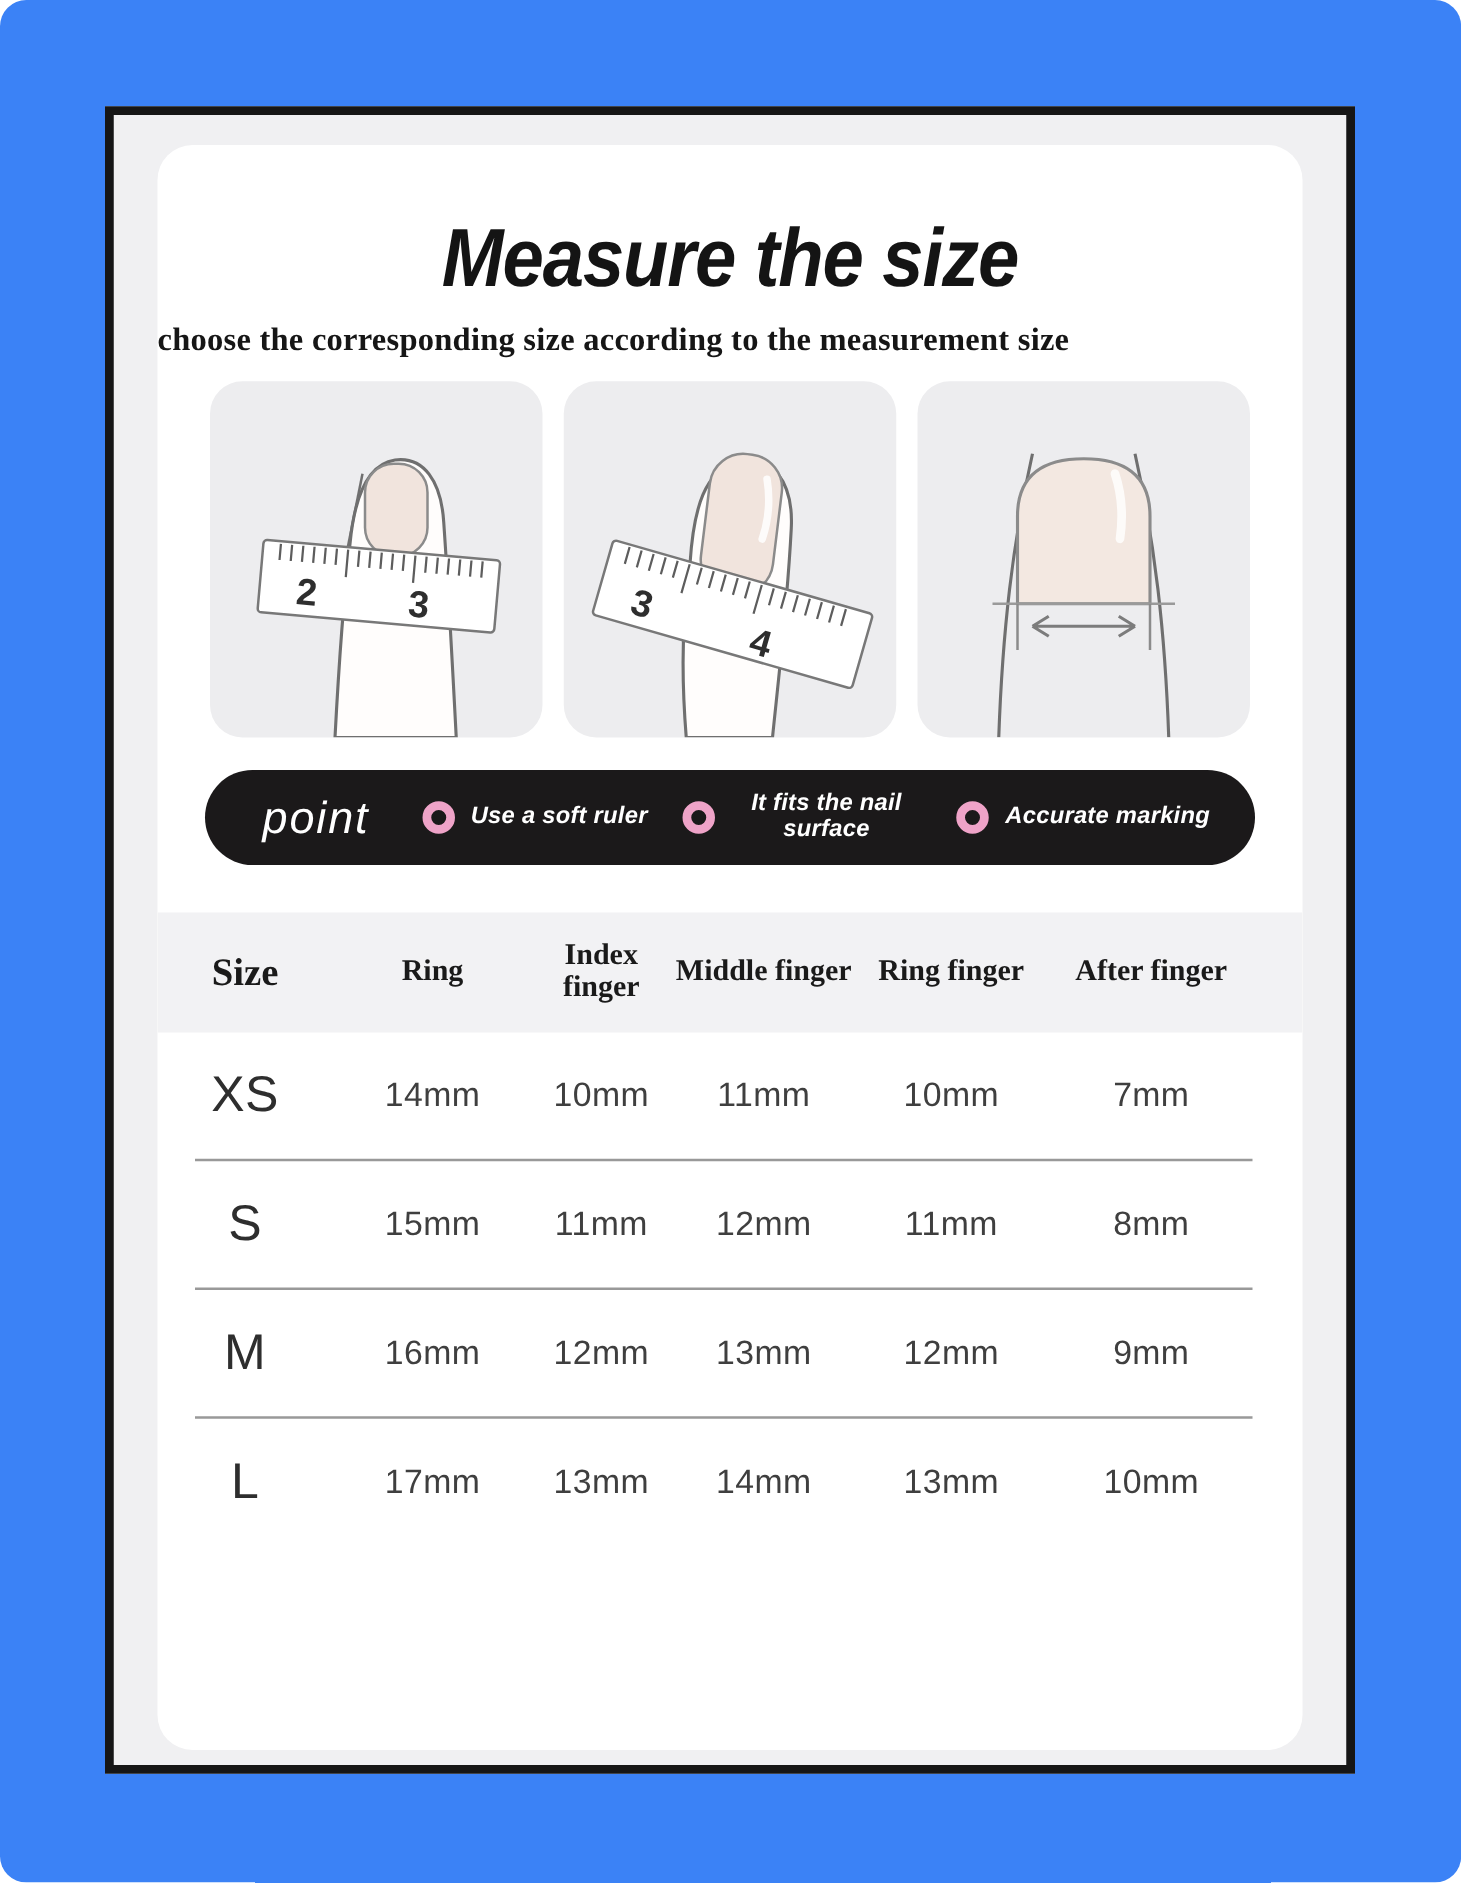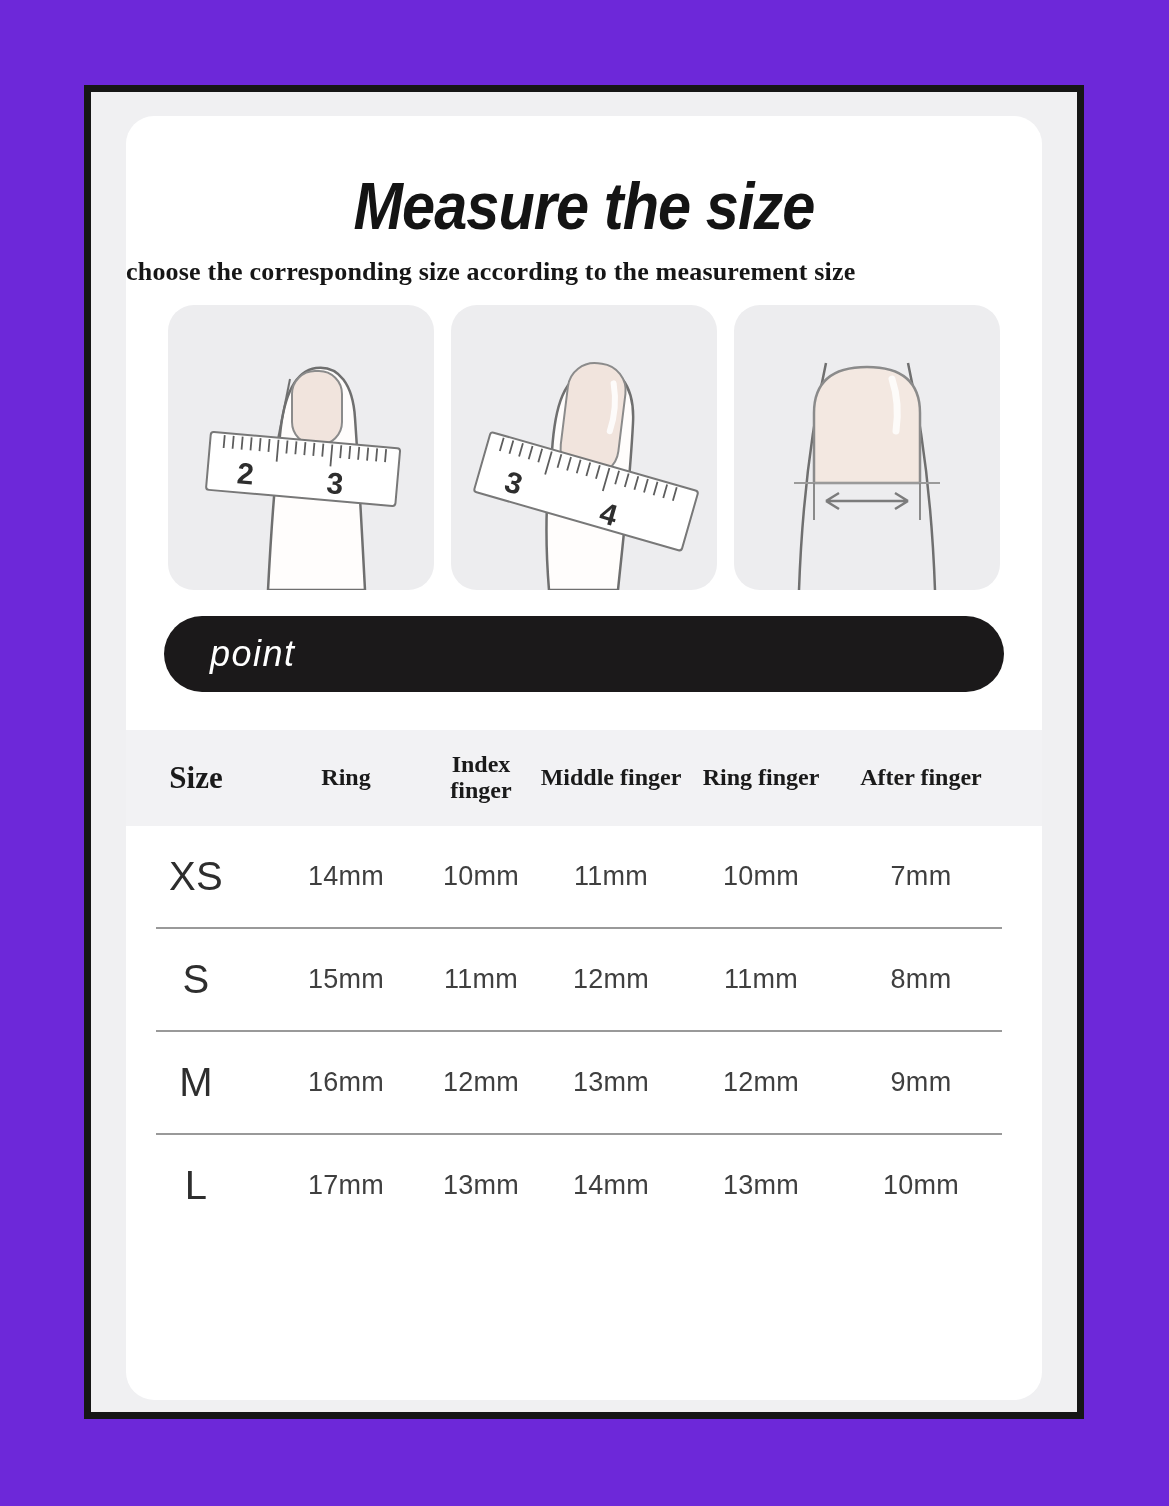--- a/index.html
+++ b/index.html
@@ -1,17 +1,17 @@
 <!DOCTYPE html>
 <html><head>
 <meta charset="utf-8">
 <style>
   html,body{margin:0;padding:0;background:#ffffff;}
-  .page{position:relative;width:1169px;height:1506px;background:#6d28d9;overflow:hidden;
-        font-family:"Liberation Sans", sans-serif;}
+  .page{position:relative;width:1169px;height:1506px;background:#3b82f6;overflow:hidden;
+        font-family:"Liberation Sans", sans-serif;border-radius:21px;}
   .frame{position:absolute;left:84px;top:85px;width:1000px;height:1334px;
          background:#f0f0f2;border:7px solid #161616;box-sizing:border-box;}
   .card{position:absolute;left:35px;top:24px;width:916px;height:1284px;background:#ffffff;
         border-radius:28px;box-sizing:border-box;overflow:hidden;}
 
   .title{margin:54px 0 0 0;text-align:center;font-size:66px;font-weight:800;font-style:italic;
          color:#141414;letter-spacing:-1px;transform:scaleX(.9);line-height:1.1;}
   .subtitle{margin-top:14px;font-family:"Liberation Serif", serif;
             font-weight:700;font-size:26px;color:#161616;letter-spacing:.2px;}
 
@@ -100,20 +100,34 @@
             <path d="M80,178 V215 M186,178 V215" stroke="#8b8b8b" stroke-width="2" fill="none"></path>
             <path d="M92,196 H174 M92,196 l13,-8 M92,196 l13,8 M174,196 l-13,-8 M174,196 l-13,8" stroke="#7c7c7c" stroke-width="2.5" fill="none"></path>
           </svg>
         </div>
 
       </div>
 
 
       <div class="pill">
         <span class="point-label">point</span>
+        <div class="point-items">
+          <div class="point-item">
+            <span class="ring-icon"></span>
+            <span class="point-text">Use a soft ruler</span>
+          </div>
+          <div class="point-item wrap">
+            <span class="ring-icon"></span>
+            <span class="point-text">It fits the nail surface</span>
+          </div>
+          <div class="point-item">
+            <span class="ring-icon"></span>
+            <span class="point-text">Accurate marking</span>
+          </div>
+        </div>
       </div>
 
       <div class="size-table">
         <div class="thead">
           <div class="col-size">Size</div>
           <div>Ring</div>
           <div class="col-index">Index finger</div>
           <div>Middle finger</div>
           <div>Ring finger</div>
           <div>After finger</div>

